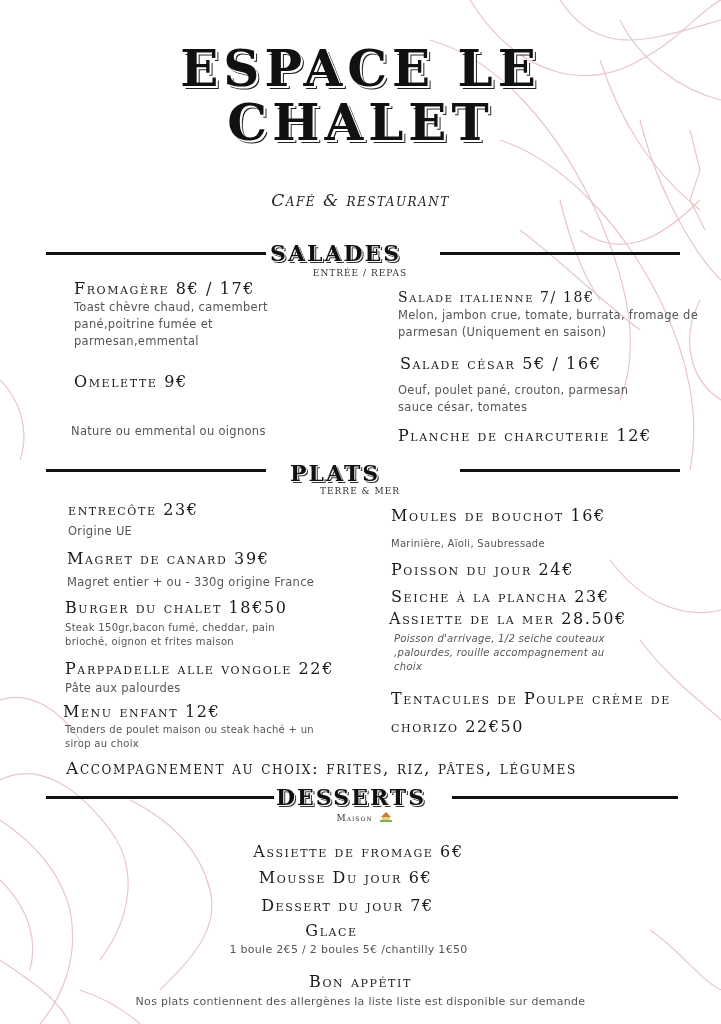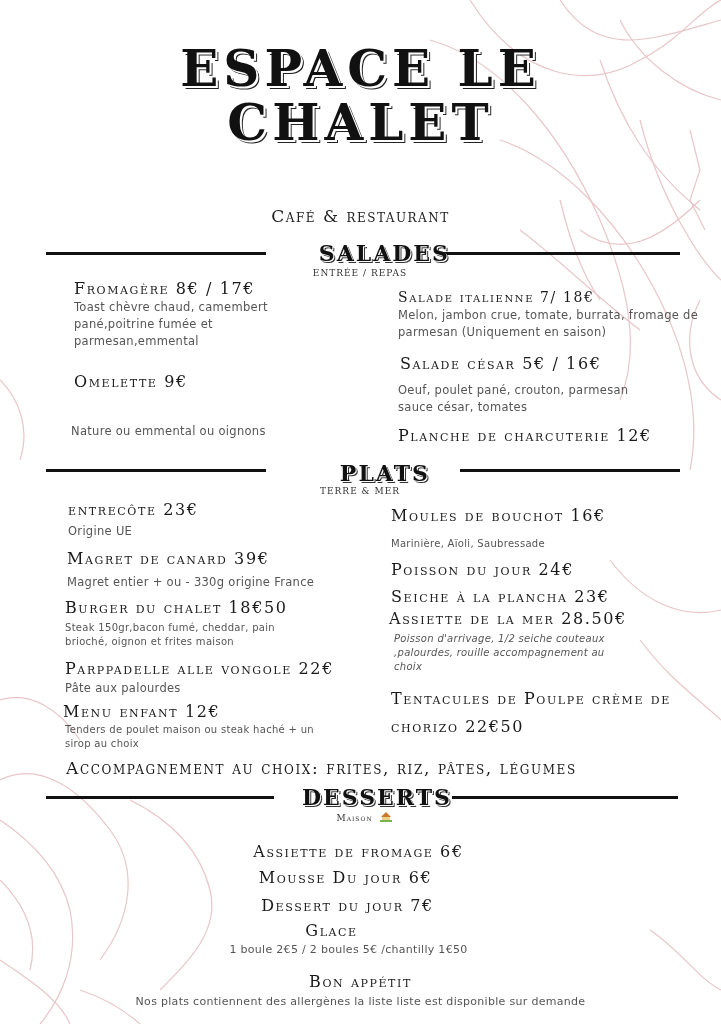--- a/index.html
+++ b/index.html
@@ -12,26 +12,26 @@
   .bg { position: absolute; inset: 0; pointer-events: none; }
   .abs { position: absolute; }
   .title {
     left: 0; width: 721px; text-align: center;
     font-family: "DejaVu Serif", serif; font-weight: bold;
     font-size: 50px; letter-spacing: 5px; line-height: 54px;
     color: #111;
     text-shadow: 2px 2px 0 #fff, 3px 3px 0 #222;
   }
   .subtitle {
-    left: 0; width: 721px; text-align: center; top: 206px;
-    font-variant: small-caps; font-size: 17px; letter-spacing: 1.5px; color: #222;
+    left: 0; width: 721px; text-align: center; top: 190px;
+    font-variant: small-caps; font-size: 17px; letter-spacing: 1.5px; color: #222; font-style: italic;
   }
   .rule { height: 3px; background: #111; }
   .sec-title {
-    text-align: right; font-weight: bold; font-size: 22px; letter-spacing: 2px;
+    text-align: left; font-weight: bold; font-size: 22px; letter-spacing: 2px;
     color: #111; text-shadow: 1px 1px 0 #fff, 2px 2px 0 #333;
   }
   .sec-sub {
     text-align: center; font-size: 9px; letter-spacing: 1px; color: #333;
     font-variant: small-caps;
   }
   .dish {
     font-variant: small-caps; font-size: 16px; letter-spacing: 1.6px; color: #1a1a1a;
     white-space: nowrap;
   }

